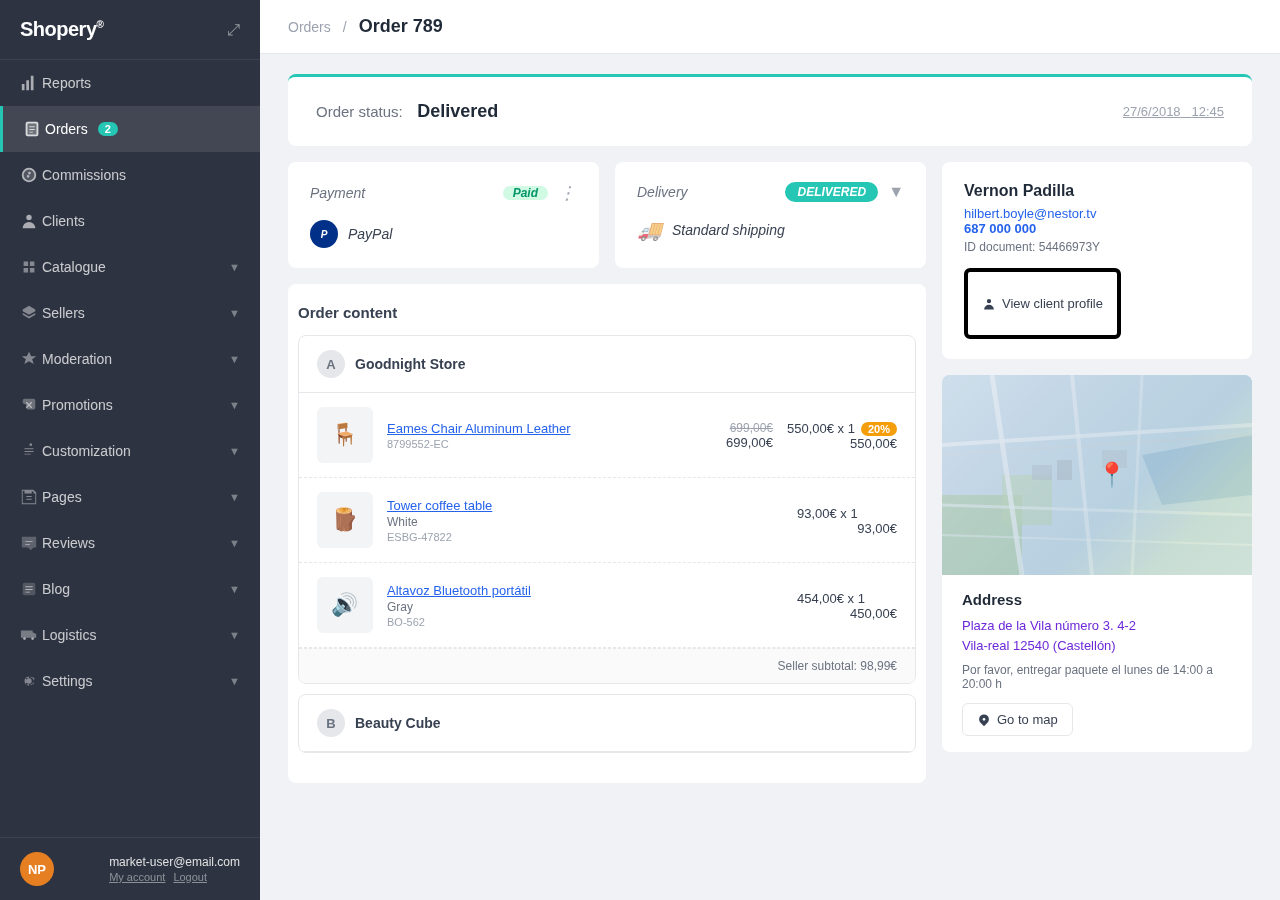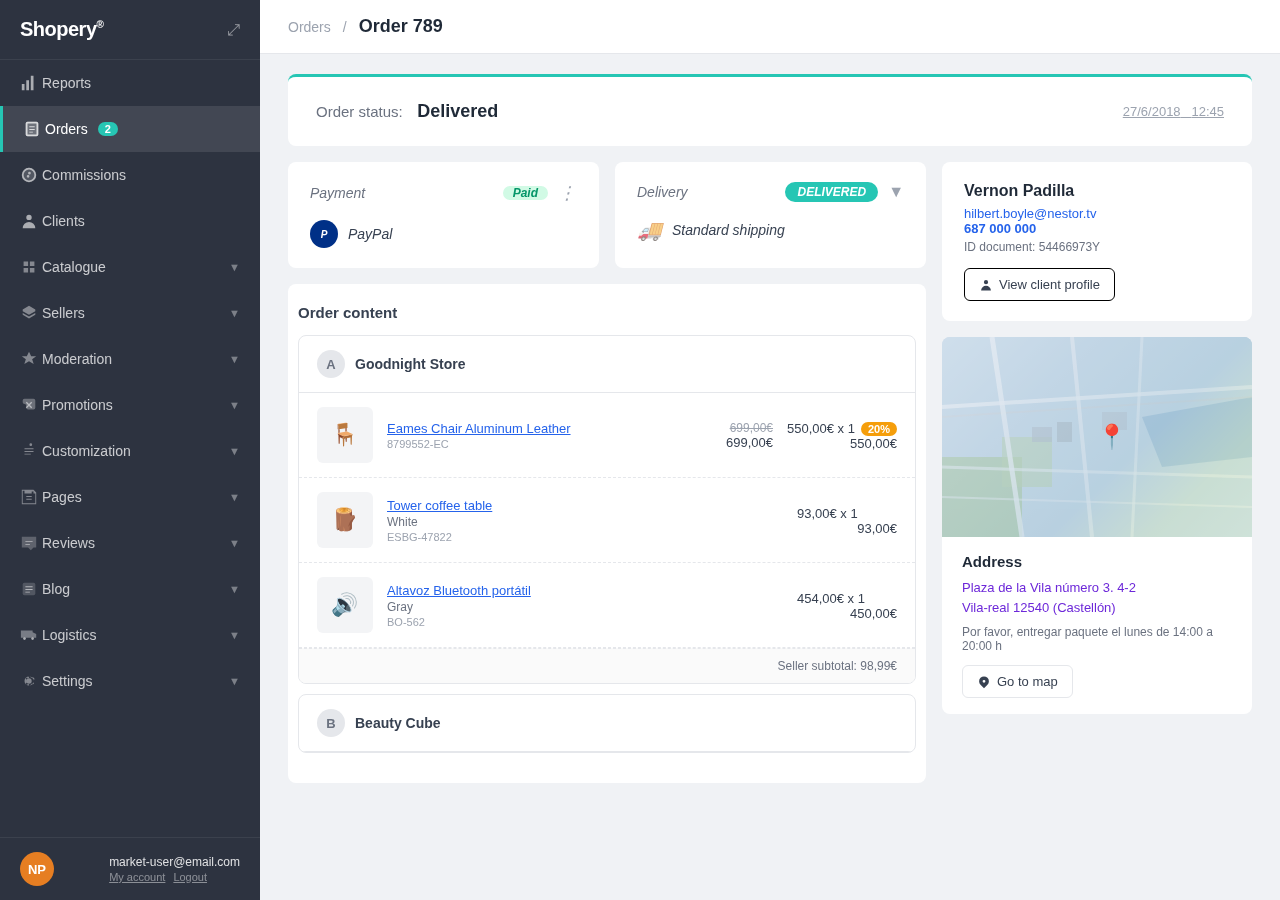--- a/index.html
+++ b/index.html
@@ -186,22 +186,22 @@
       border-radius: 8px;
       padding: 20px 22px;
       margin-bottom: 16px;
     }
     .client-name { font-size: 16px; font-weight: 700; color: #1f2937; margin-bottom: 6px; }
     .client-email { color: #2563eb; font-size: 13px; cursor: pointer; }
     .client-phone { color: #2563eb; font-size: 13px; margin-bottom: 4px; cursor: pointer; font-weight: 600; }
     .client-id { color: #6b7280; font-size: 12px; margin-bottom: 14px; }
     .view-profile-btn {
       display: flex; align-items: center; gap: 6px;
-      border: 1px solid #000000; border-radius: 6px;
-      padding: 8px 14px; font-size: 13px; color: #374151;
+      border: 4px solid #000000; border-radius: 6px;
+      padding: 24px 14px; font-size: 13px; color: #374151;
       cursor: pointer; background: #fff; width: fit-content;
     }
 
     .map-container {
       width: 100%;
       height: 200px;
       background: #e8edf3;
       border-radius: 8px 8px 0 0;
       overflow: hidden;
       position: relative;

